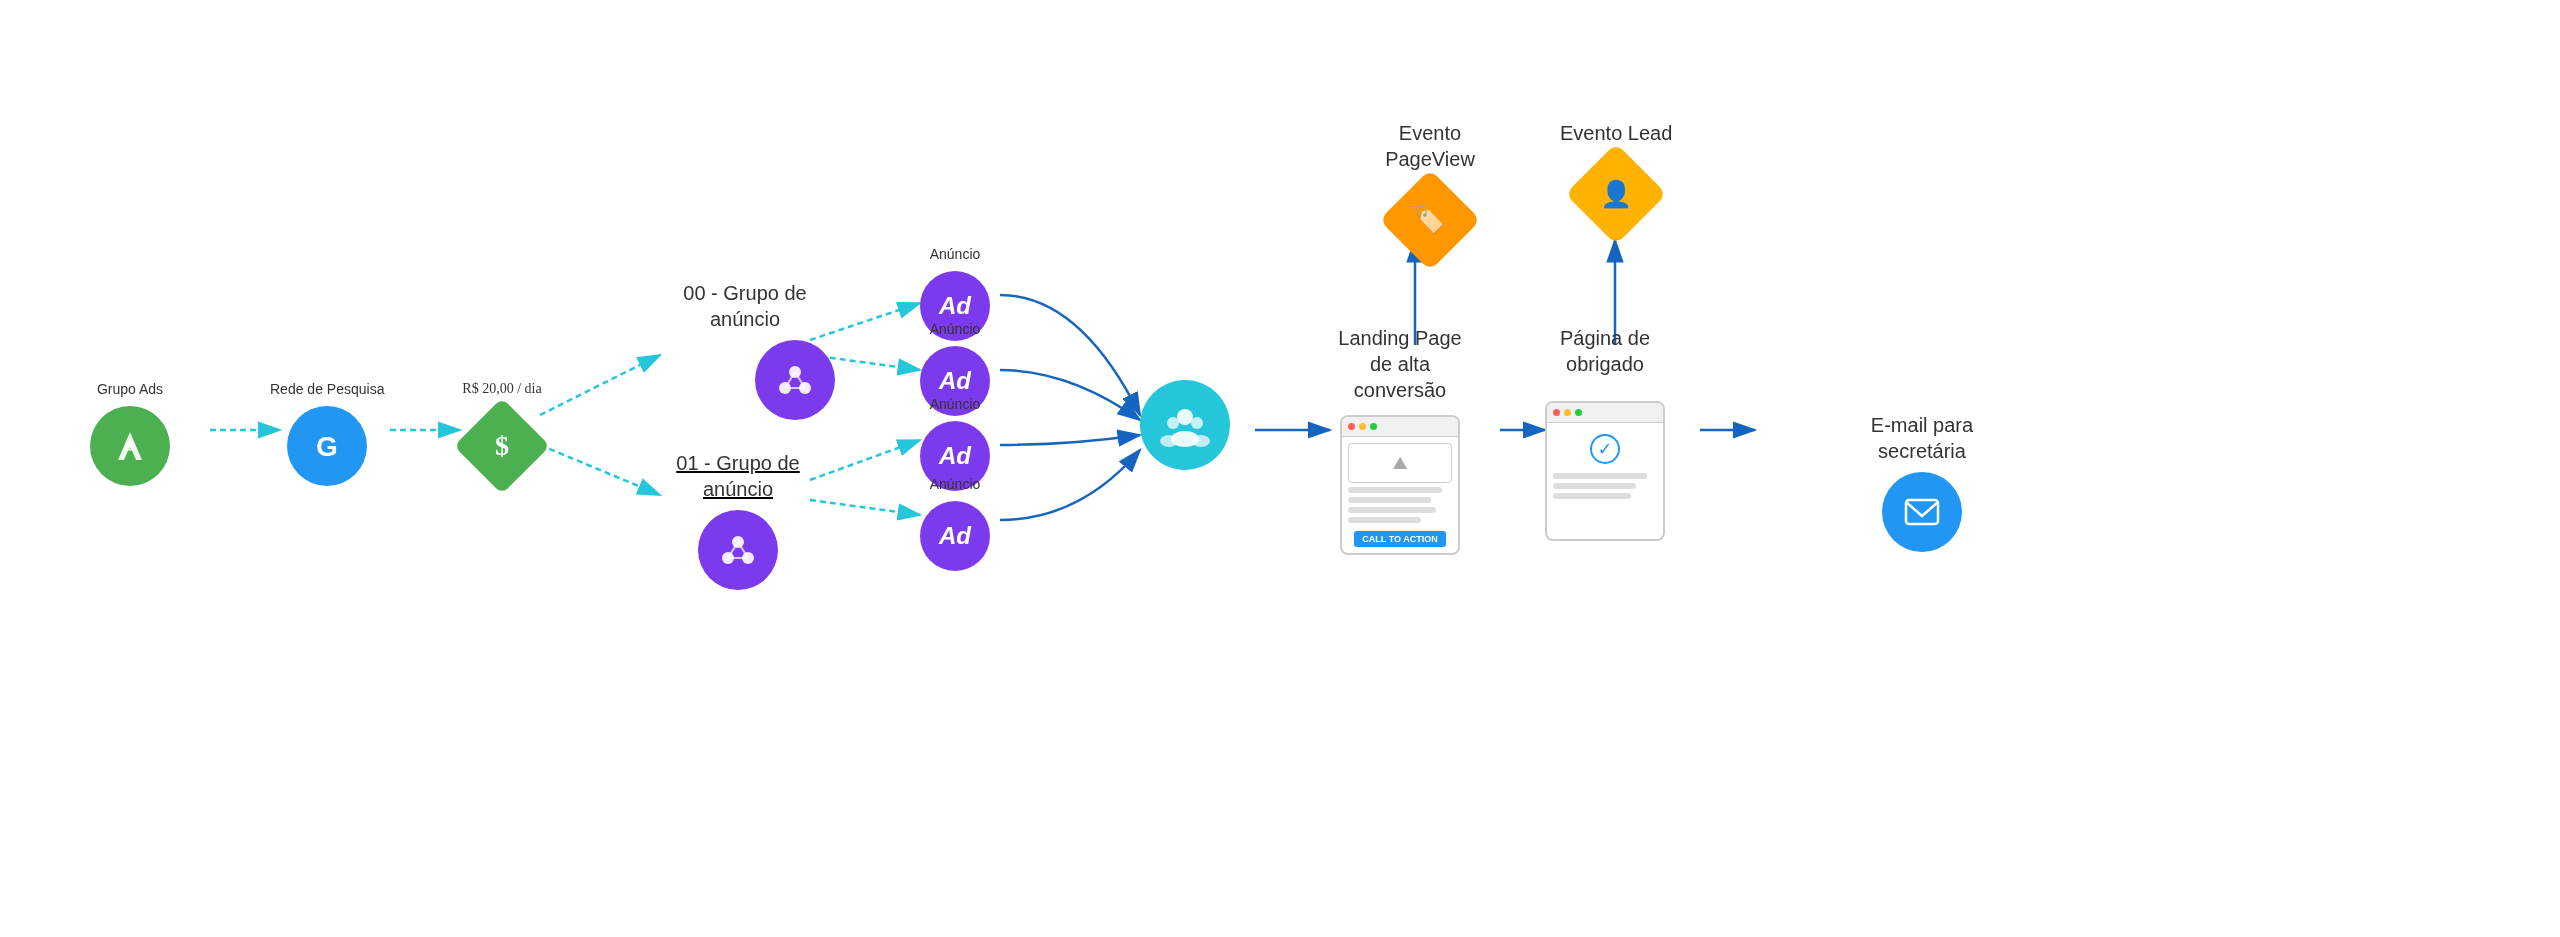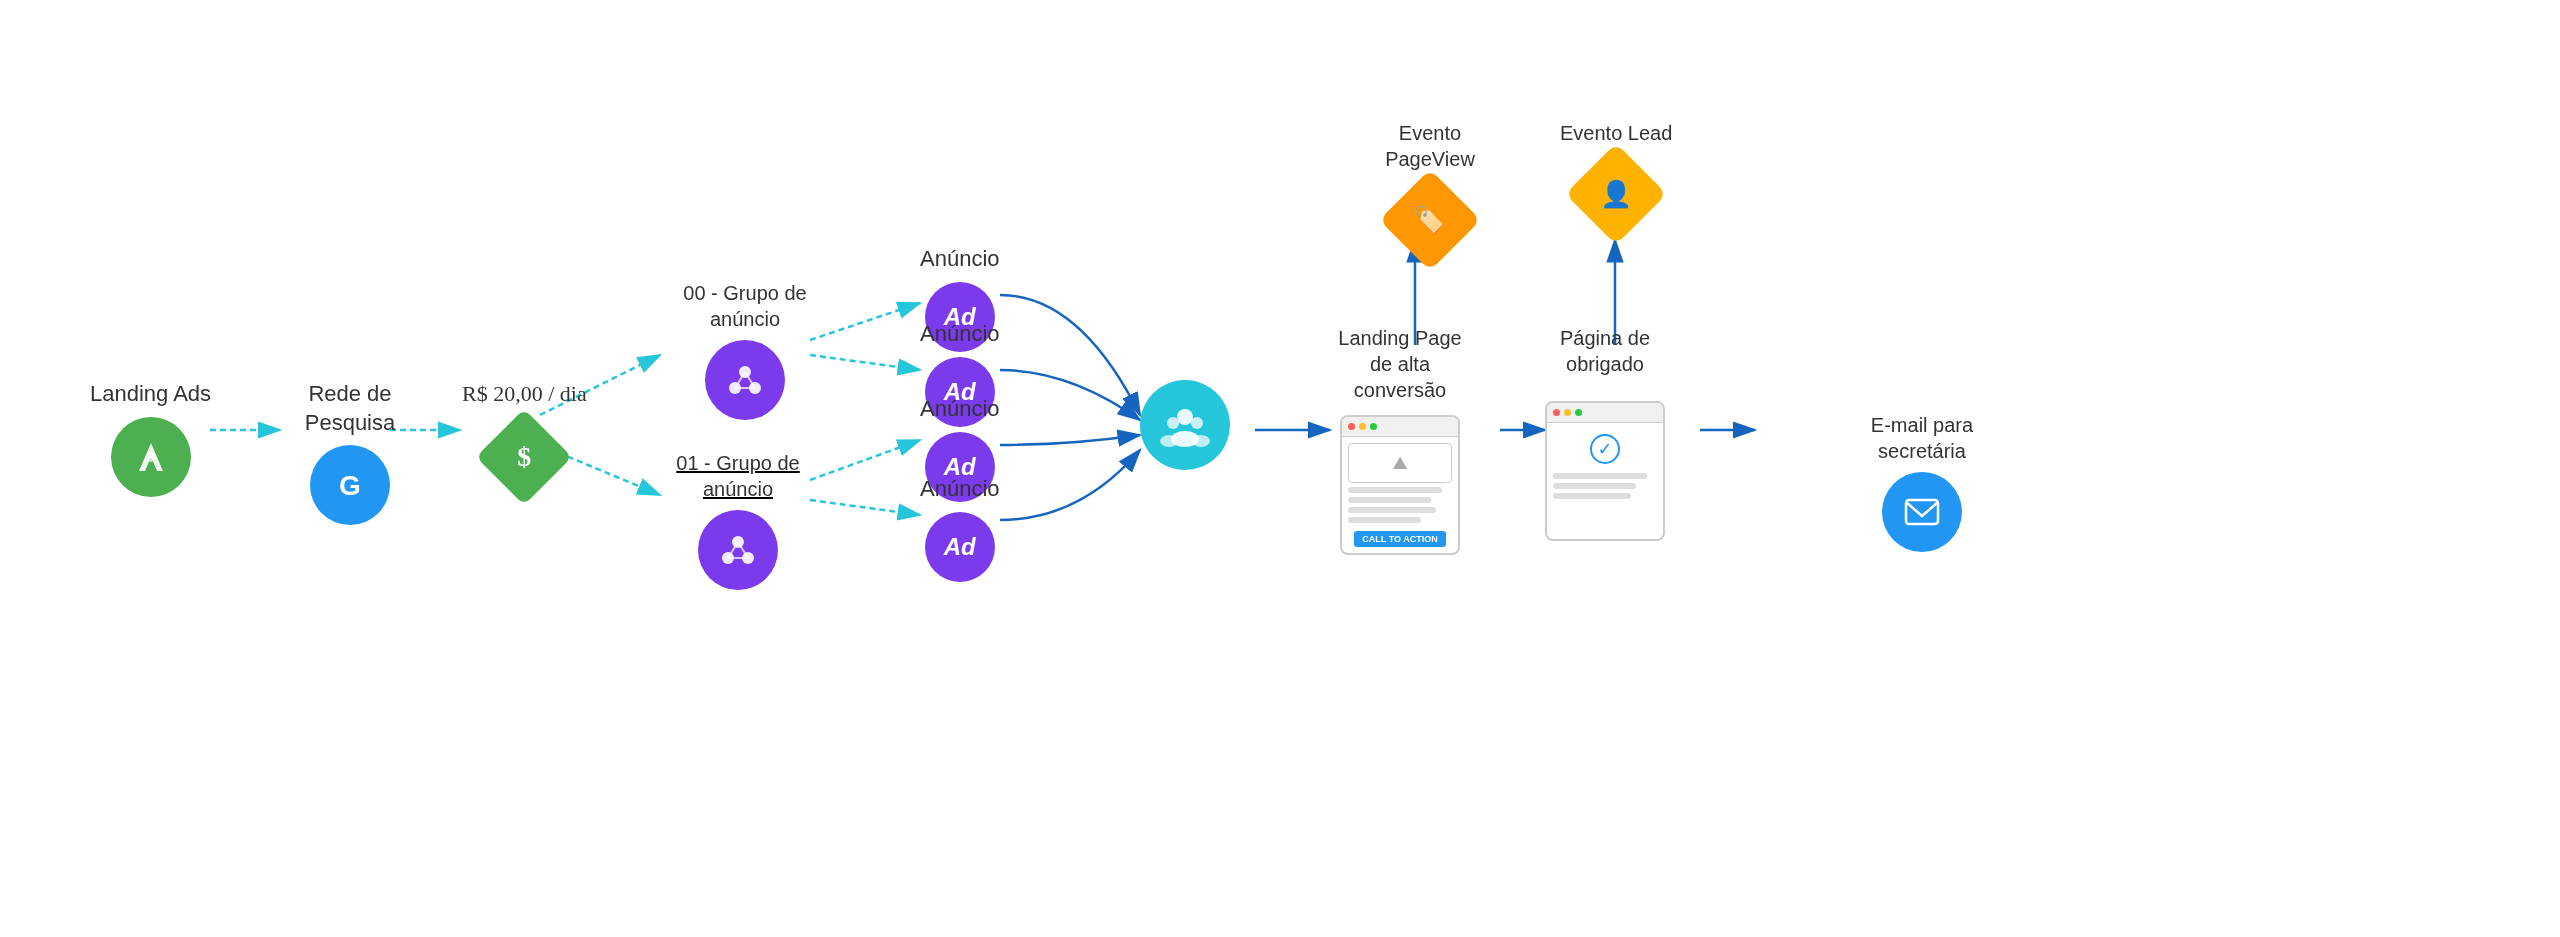--- a/index.html
+++ b/index.html
@@ -24,21 +24,21 @@
       pointer-events: none;
     }
     .node {
       position: absolute;
       display: flex;
       flex-direction: column;
       align-items: center;
       gap: 8px;
     }
     .node-label {
-      font-size: 22px;
+      font-size: 14px;
       color: #333;
       text-align: center;
       line-height: 1.3;
       max-width: 160px;
     }
     .circle-icon {
       width: 80px;
       height: 80px;
       border-radius: 50%;
       display: flex;
@@ -174,21 +174,21 @@
     <line x1="1500" y1="430" x2="1545" y2="430" stroke="#1565C0" stroke-width="2.5" marker-end="url(#arrow-dark)"></line>
 
     <line x1="1700" y1="430" x2="1755" y2="430" stroke="#1565C0" stroke-width="2.5" marker-end="url(#arrow-dark)"></line>
 
     <line x1="1415" y1="345" x2="1415" y2="240" stroke="#1565C0" stroke-width="2.5" marker-end="url(#arrow-dark)"></line>
 
     <line x1="1615" y1="345" x2="1615" y2="240" stroke="#1565C0" stroke-width="2.5" marker-end="url(#arrow-dark)"></line>
   </svg>
 
   <div class="node" style="left:90px; top:380px;">
-    <div class="node-label">Landing Ads</div>
+    <div class="node-label">Grupo Ads</div>
     <div class="circle-icon" style="background:#4CAF50;">
       <svg width="44" height="44" viewBox="0 0 44 44">
         <path d="M22 8 L10 36 L16 36 L22 22 L28 36 L34 36 Z" fill="white" opacity="0.9"></path>
         <circle cx="22" cy="22" r="5" fill="white" opacity="0.7"></circle>
       </svg>
     </div>
   </div>
 
   <div class="node" style="left:270px; top:380px;">
     <div class="node-label">Rede de Pesquisa</div>
@@ -200,21 +200,21 @@
   </div>
 
   <div class="node" style="left:462px; top:380px;font-family:Liberation Serif, serif;">
     <div class="node-label">R$ 20,00 / dia</div>
     <div style="width:80px;height:80px;position:relative;display:flex;align-items:center;justify-content:center;">
       <div style="width:68px;height:68px;background:#4CAF50;transform:rotate(45deg);border-radius:8px;position:absolute;"></div>
       <span style="position:relative;font-size:28px;color:white;font-weight:bold;z-index:1;">$</span>
     </div>
   </div>
 
-  <div class="node" style="left:655px; top:280px;">
+  <div class="node" style="left:655px; top:280px;align-items:flex-end;">
     <div class="node-label" style="font-size:20px;max-width:180px;">00 - Grupo de anúncio</div>
     <div class="circle-icon" style="background:#7c3aed;">
       <svg width="44" height="44" viewBox="0 0 44 44">
         <circle cx="22" cy="14" r="6" fill="white" opacity="0.9"></circle>
         <circle cx="12" cy="30" r="6" fill="white" opacity="0.9"></circle>
         <circle cx="32" cy="30" r="6" fill="white" opacity="0.9"></circle>
         <line x1="22" y1="14" x2="12" y2="30" stroke="white" stroke-width="2" opacity="0.7"></line>
         <line x1="22" y1="14" x2="32" y2="30" stroke="white" stroke-width="2" opacity="0.7"></line>
         <line x1="12" y1="30" x2="32" y2="30" stroke="white" stroke-width="2" opacity="0.7"></line>
       </svg>

